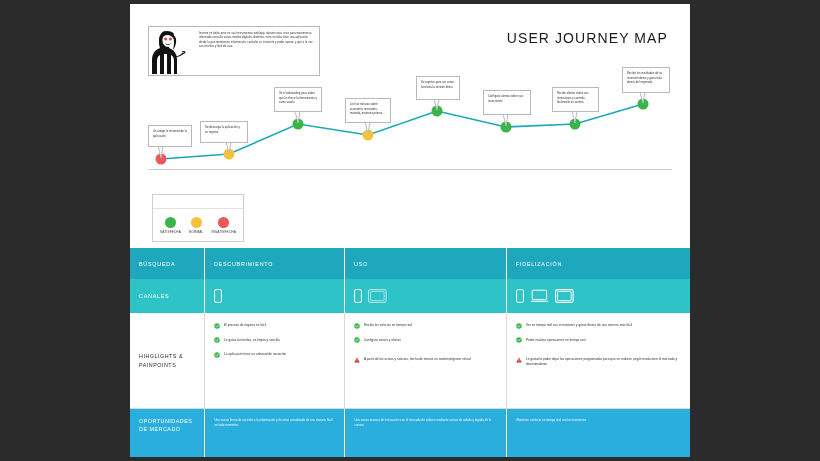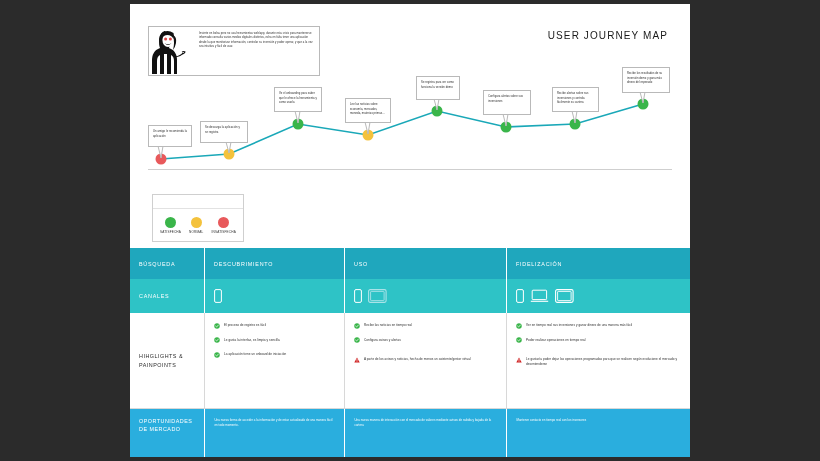--- a/index.html
+++ b/index.html
@@ -9,21 +9,21 @@
   }
   .stage{position:absolute;left:0;top:0;width:820px;height:461px;background:#2b2b2b;}
   .canvas{
     position:absolute;left:130px;top:4px;width:560px;height:453px;
     background:#ffffff;overflow:hidden;
   }
 
   
   .title{
     position:absolute;right:22px;top:26px;
-    font-size:10px;letter-spacing:1.1px;color:#1a1a1a;font-weight:400;
+    font-size:14px;letter-spacing:1.1px;color:#1a1a1a;font-weight:400;
     white-space:nowrap;
   }
 
   
   .persona{
     position:absolute;left:18px;top:22px;width:172px;height:50px;
     border:1px solid #b9b9b9;background:#fff;box-sizing:border-box;
     display:flex;align-items:stretch;
   }
   .persona-img{width:46px;flex:0 0 46px;position:relative;overflow:hidden;}

